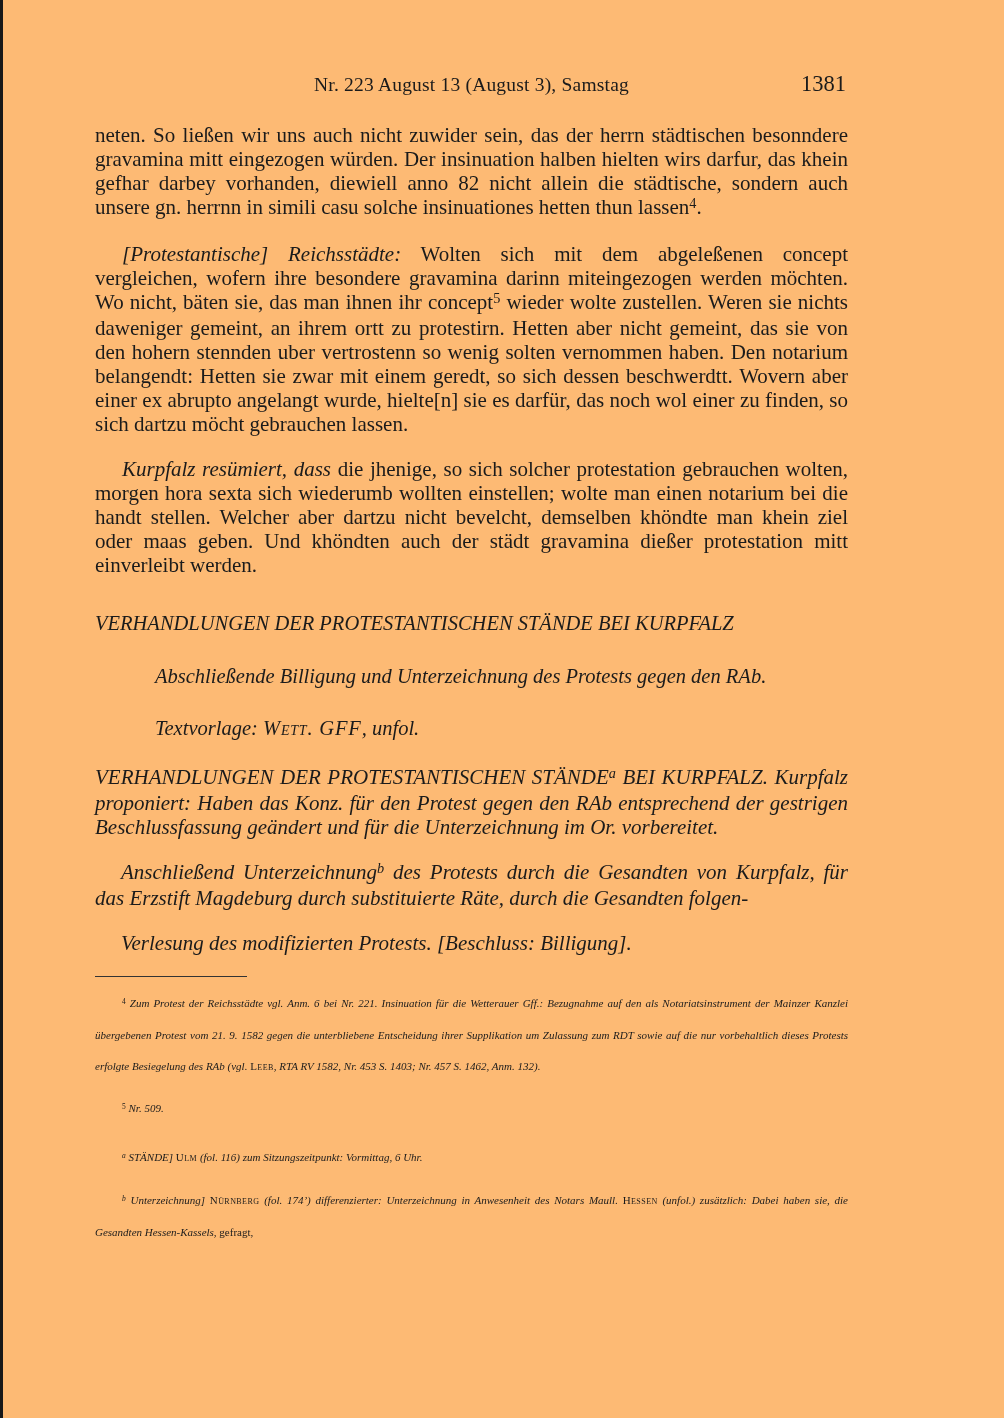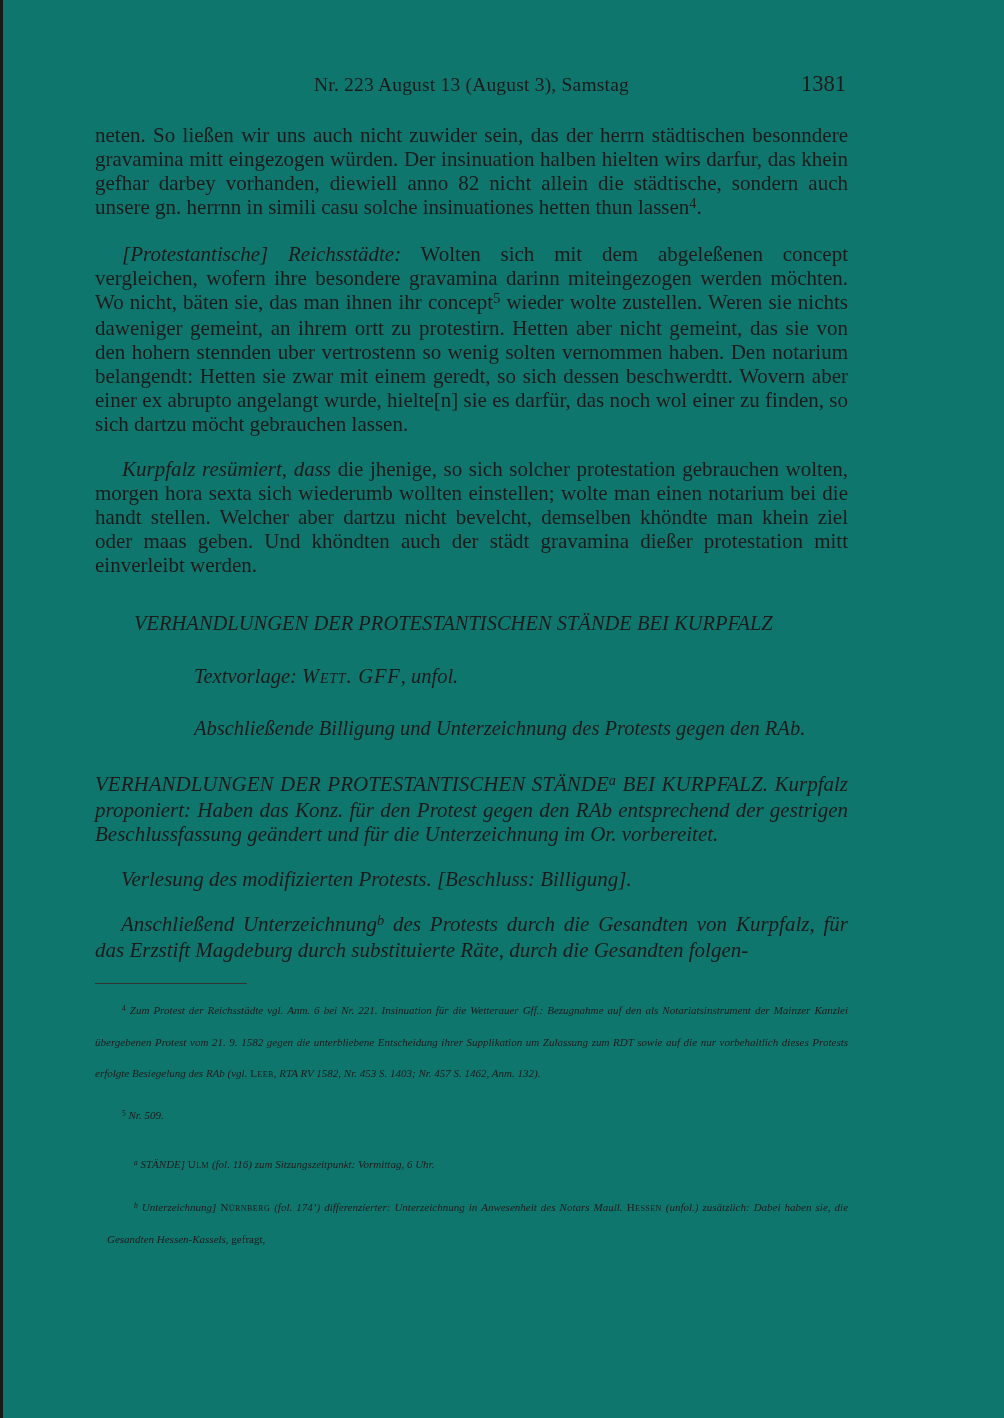--- a/index.html
+++ b/index.html
@@ -2,52 +2,52 @@
 <html><head>
 <meta charset="utf-8">
 <style>
   html, body { margin: 0; padding: 0; }
   body { background: #e8e6e1; }
   .page {
     position: relative;
     width: 1004px;
     height: 1418px;
     margin: 0 auto;
-    background: #0f766e;
+    background: #fdba74;
     color: #1b1b1b;
     font-family: "Liberation Serif", serif;
     overflow: hidden;
   }
   .scan-edge { position: absolute; left: 0; top: 0; width: 3px; height: 1418px; background: #181818; }
   .content { position: absolute; left: 95px; top: 0; width: 753px; }
 
   .pagehead { position: relative; margin-top: 74px; height: 28px; }
   .running { text-align: center; font-size: 19.5px; letter-spacing: 0.01em; }
   .pagenum { position: absolute; right: 2px; top: -3px; font-size: 22.5px; text-align: center; }
 
   .bodytext { margin-top: 14px; }
   p.body { font-size: 21px; line-height: 24px; text-align: justify; }
   p.ind { text-indent: 27px; }
   .ind2 { text-indent: 26px; }
   p.it { font-style: italic; }
 
   .entry-head { margin-top: 38px; font-size: 21.5px; font-weight: 700; }
   .entry-head .num { display: inline-block; margin-right: 30px; }
 
-  .doc-head { margin-top: 30px; margin-left: 39px; }
+  .doc-head { margin-top: 30px; }
   .doc-title { font-style: italic; font-size: 20.5px; line-height: 32px; }
   .doc-meta { font-style: italic; font-size: 20.5px; line-height: 32px; padding-left: 60px; }
 
-  .summary-block { margin-top: 28px; }
+  .summary-block { margin-top: 21px; }
 
   .notes { margin-top: 14px; }
   .fn-rule { width: 152px; height: 1px; background: #333; margin-bottom: 10px; }
   p.fn { font-size: 11px; line-height: 31px; text-align: justify; }
   p.fn.ind { text-indent: 27px; }
-  .apparatus { margin-top: 17px; margin-left: 12px; }
+  .apparatus { margin-top: 17px; }
   .apparatus p.fn + p.fn { margin-top: 6px; }
 
   
   .seg-r { font-style: normal; }
   .seg-i { font-style: italic; }
   .seg-sc { font-style: normal; font-variant: small-caps; letter-spacing: 0.04em; }
   .seg-isc { font-style: italic; font-variant: small-caps; letter-spacing: 0.04em; }
   .seg-sup, .seg-isup { font-size: 0.68em; position: relative; top: -0.42em; }
   .seg-sup { font-style: normal; }
   .seg-isup { font-style: italic; }
@@ -66,28 +66,28 @@
 
     <section class="bodytext">
       <p class="body"><span class="seg-r">neten. So ließen wir uns auch nicht zuwider sein, das der herrn städtischen besonndere gravamina mitt eingezogen würden. Der insinuation halben hielten wirs darfur, das khein gefhar darbey vorhanden, diewiell anno 82 nicht allein die städtische, sondern auch unsere gn. herrnn in simili casu solche insinuationes hetten thun lassen</span><span class="seg-sup">4</span><span class="seg-r">.</span></p>
       <p class="body ind"><span class="seg-i">[Protestantische] Reichsstädte:</span><span class="seg-r"> Wolten sich mit dem abgeleßenen concept vergleichen, wofern ihre besondere gravamina darinn miteingezogen werden möchten. Wo nicht, bäten sie, das man ihnen ihr concept</span><span class="seg-sup">5</span><span class="seg-r"> wieder wolte zustellen. Weren sie nichts daweniger gemeint, an ihrem ortt zu protestirn. Hetten aber nicht gemeint, das sie von den hohern stennden uber vertrostenn so wenig solten vernommen haben. Den notarium belangendt: Hetten sie zwar mit einem geredt, so sich dessen beschwerdtt. Wovern aber einer ex abrupto angelangt wurde, hielte[n] sie es darfür, das noch wol einer zu finden, so sich dartzu möcht gebrauchen lassen.</span></p>
       <p class="body ind"><span class="seg-i">Kurpfalz resümiert, dass</span><span class="seg-r"> die jhenige, so sich solcher protestation gebrauchen wolten, morgen hora sexta sich wiederumb wollten einstellen; wolte man einen notarium bei die handt stellen. Welcher aber dartzu nicht bevelcht, demselben khöndte man khein ziel oder maas geben. Und khöndten auch der städt gravamina dießer protestation mitt einverleibt werden.</span></p>
     </section>
 
 
     <div class="doc-head">
       <p class="doc-title">VERHANDLUNGEN DER PROTESTANTISCHEN STÄNDE BEI KURPFALZ</p>
+      <p class="doc-meta">Abschließende Billigung und Unterzeichnung des Protests gegen den RAb.</p>
       <p class="doc-meta"><span class="seg-i">Textvorlage: </span><span class="seg-isc">Wett. GFF</span><span class="seg-i">, unfol.</span></p>
-      <p class="doc-meta">Abschließende Billigung und Unterzeichnung des Protests gegen den RAb.</p>
     </div>
 
     <section class="summary-block">
       <p class="body"><span class="seg-i">VERHANDLUNGEN DER PROTESTANTISCHEN STÄNDE</span><span class="seg-isup">a</span><span class="seg-i"> BEI KURPFALZ. Kurpfalz proponiert: Haben das Konz. für den Protest gegen den RAb entsprechend der gestrigen Beschlussfassung geändert und für die Unterzeichnung im Or. vorbereitet.</span></p>
+      <p class="body ind2"><span class="seg-i">Anschließend Unterzeichnung</span><span class="seg-isup">b</span><span class="seg-i"> des Protests durch die Gesandten von Kurpfalz, für das Erzstift Magdeburg durch substituierte Räte, durch die Gesandten folgen-</span></p>
       <p class="body it ind2">Verlesung des modifizierten Protests. [Beschluss: Billigung].</p>
-      <p class="body ind2"><span class="seg-i">Anschließend Unterzeichnung</span><span class="seg-isup">b</span><span class="seg-i"> des Protests durch die Gesandten von Kurpfalz, für das Erzstift Magdeburg durch substituierte Räte, durch die Gesandten folgen-</span></p>
     </section>
 
     <footer class="notes">
       <div class="fn-rule"></div>
       <p class="fn ind"><span class="seg-sup">4</span><span class="seg-i"> Zum Protest der Reichsstädte vgl. Anm. 6 bei Nr. 221. Insinuation für die Wetterauer Gff.: Bezugnahme auf den als Notariatsinstrument der Mainzer Kanzlei übergebenen Protest vom 21. 9. 1582 gegen die unterbliebene Entscheidung ihrer Supplikation um Zulassung zum RDT sowie auf die nur vorbehaltlich dieses Protests erfolgte Besiegelung des RAb (vgl. </span><span class="seg-sc">Leeb</span><span class="seg-i">, RTA RV 1582, Nr. 453 S. 1403; Nr. 457 S. 1462, Anm. 132).</span></p>
       <p class="fn ind"><span class="seg-sup">5</span><span class="seg-i"> Nr. 509.</span></p>
       <div class="apparatus">
         <p class="fn ind"><span class="seg-isup">a</span><span class="seg-i"> STÄNDE] </span><span class="seg-sc">Ulm</span><span class="seg-i"> (fol. 116) zum Sitzungszeitpunkt: Vormittag, 6 Uhr.</span></p>
         <p class="fn ind"><span class="seg-isup">b</span><span class="seg-i"> Unterzeichnung] </span><span class="seg-sc">Nürnberg</span><span class="seg-i"> (fol. 174’) differenzierter: Unterzeichnung in Anwesenheit des Notars Maull. </span><span class="seg-sc">Hessen</span><span class="seg-i"> (unfol.) zusätzlich: Dabei haben sie, die Gesandten Hessen-Kassels, </span><span class="seg-r">gefragt,</span></p>
       </div>

